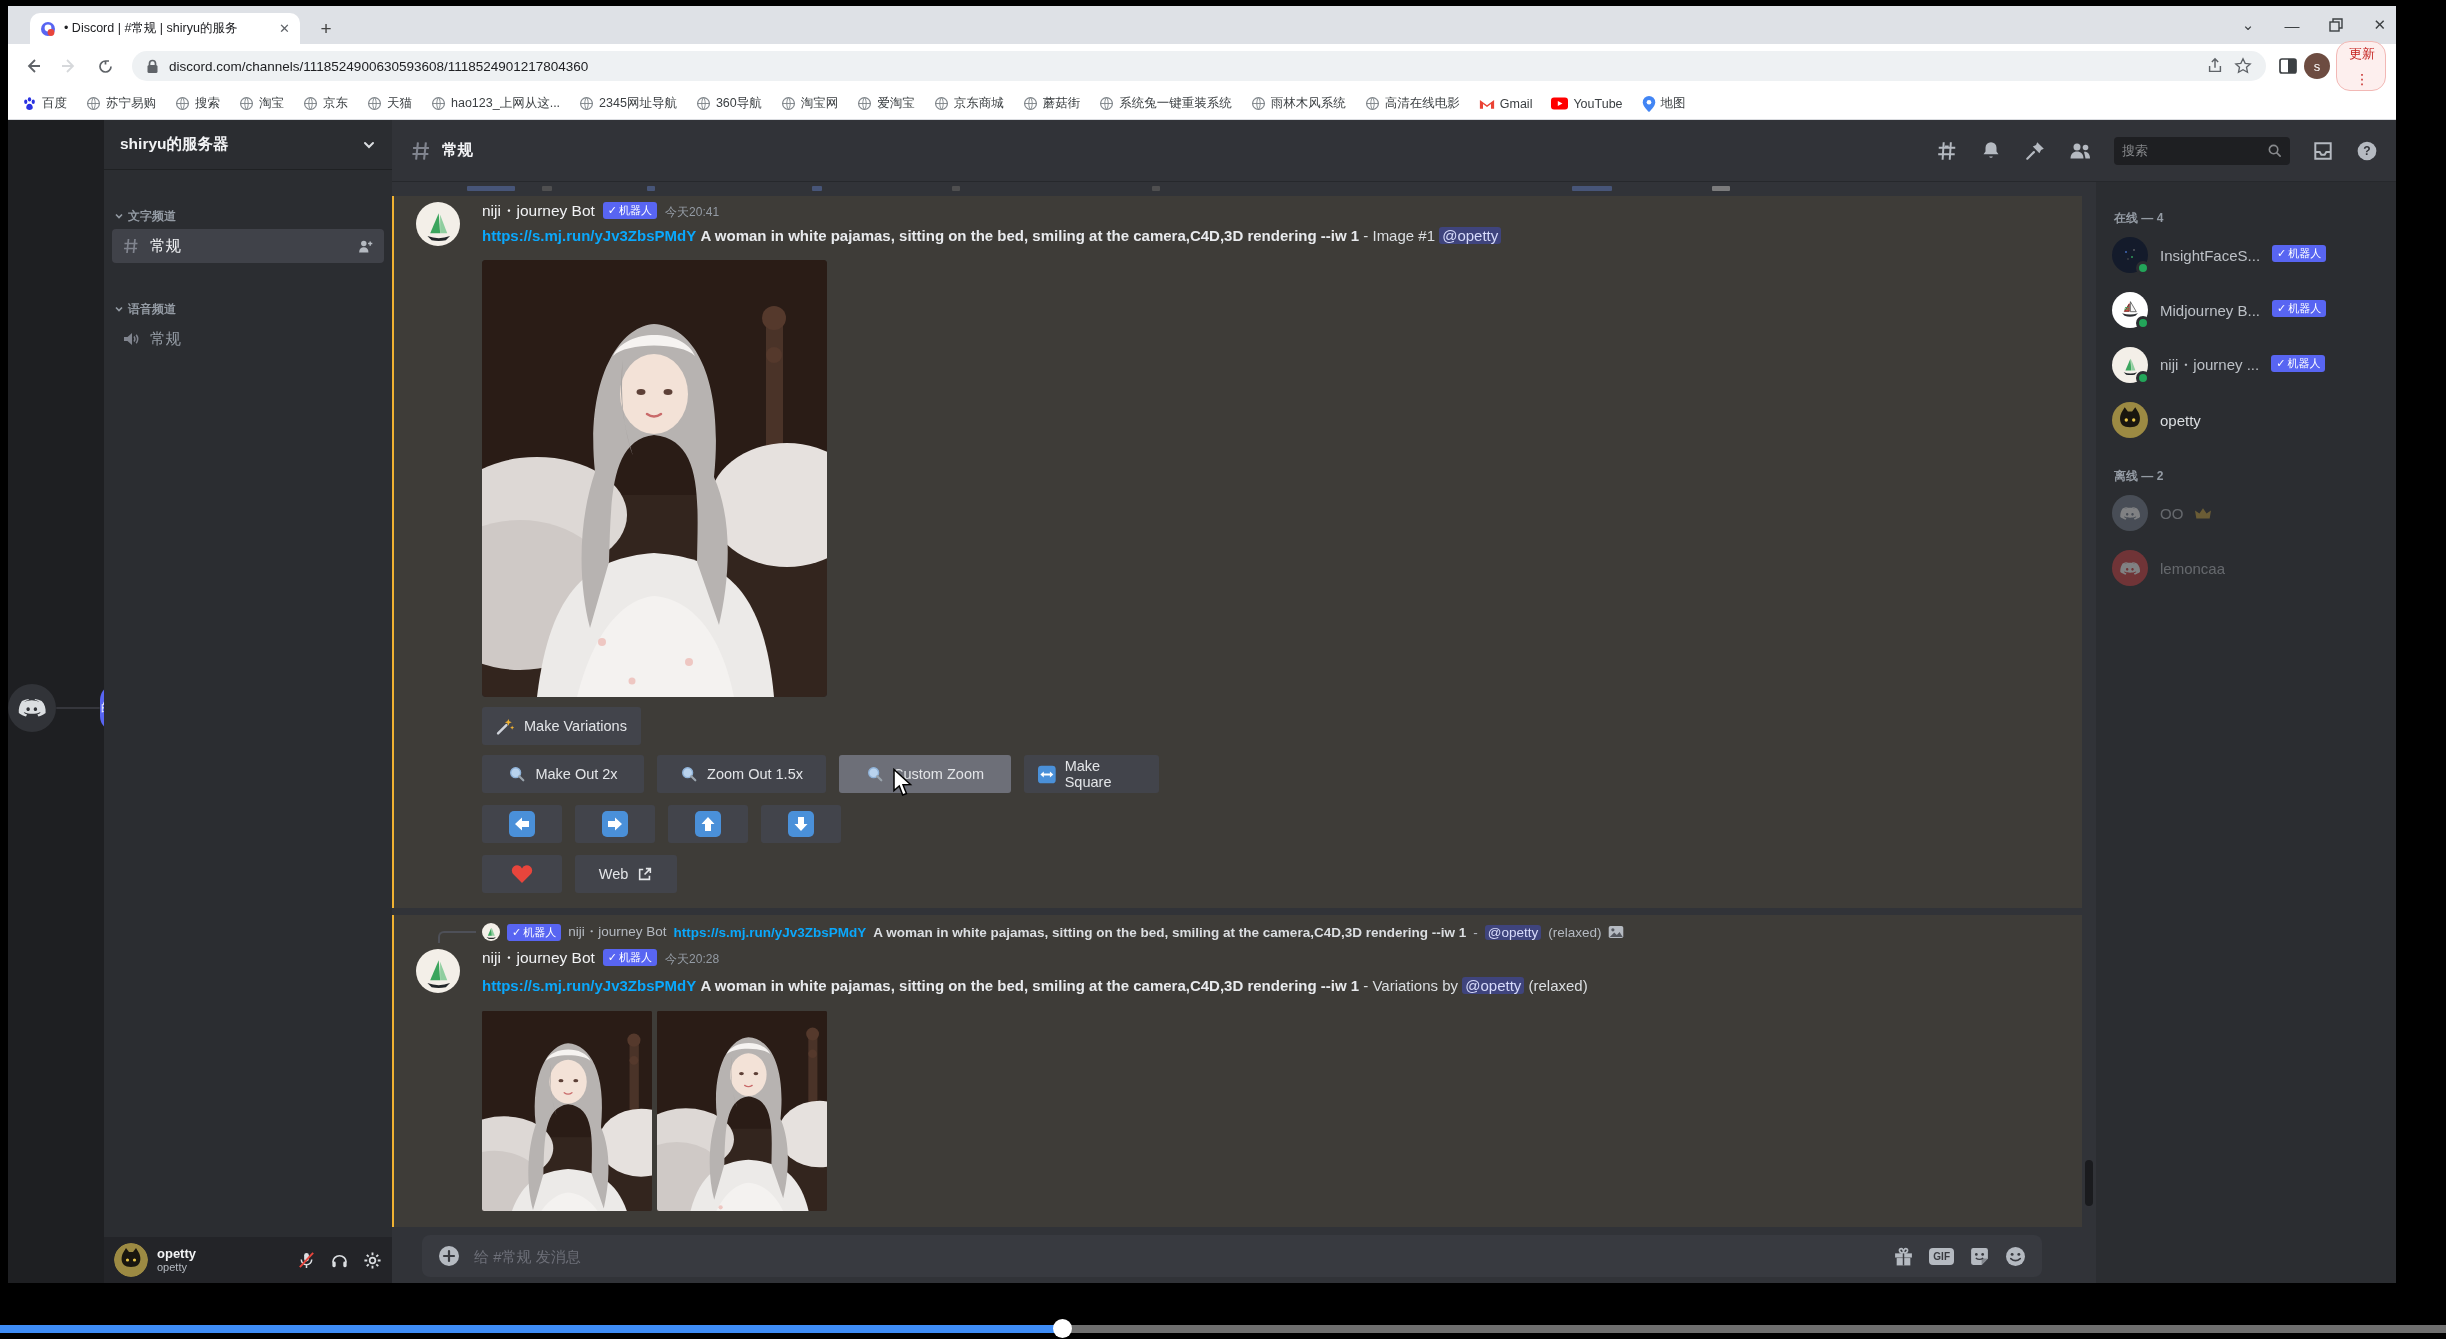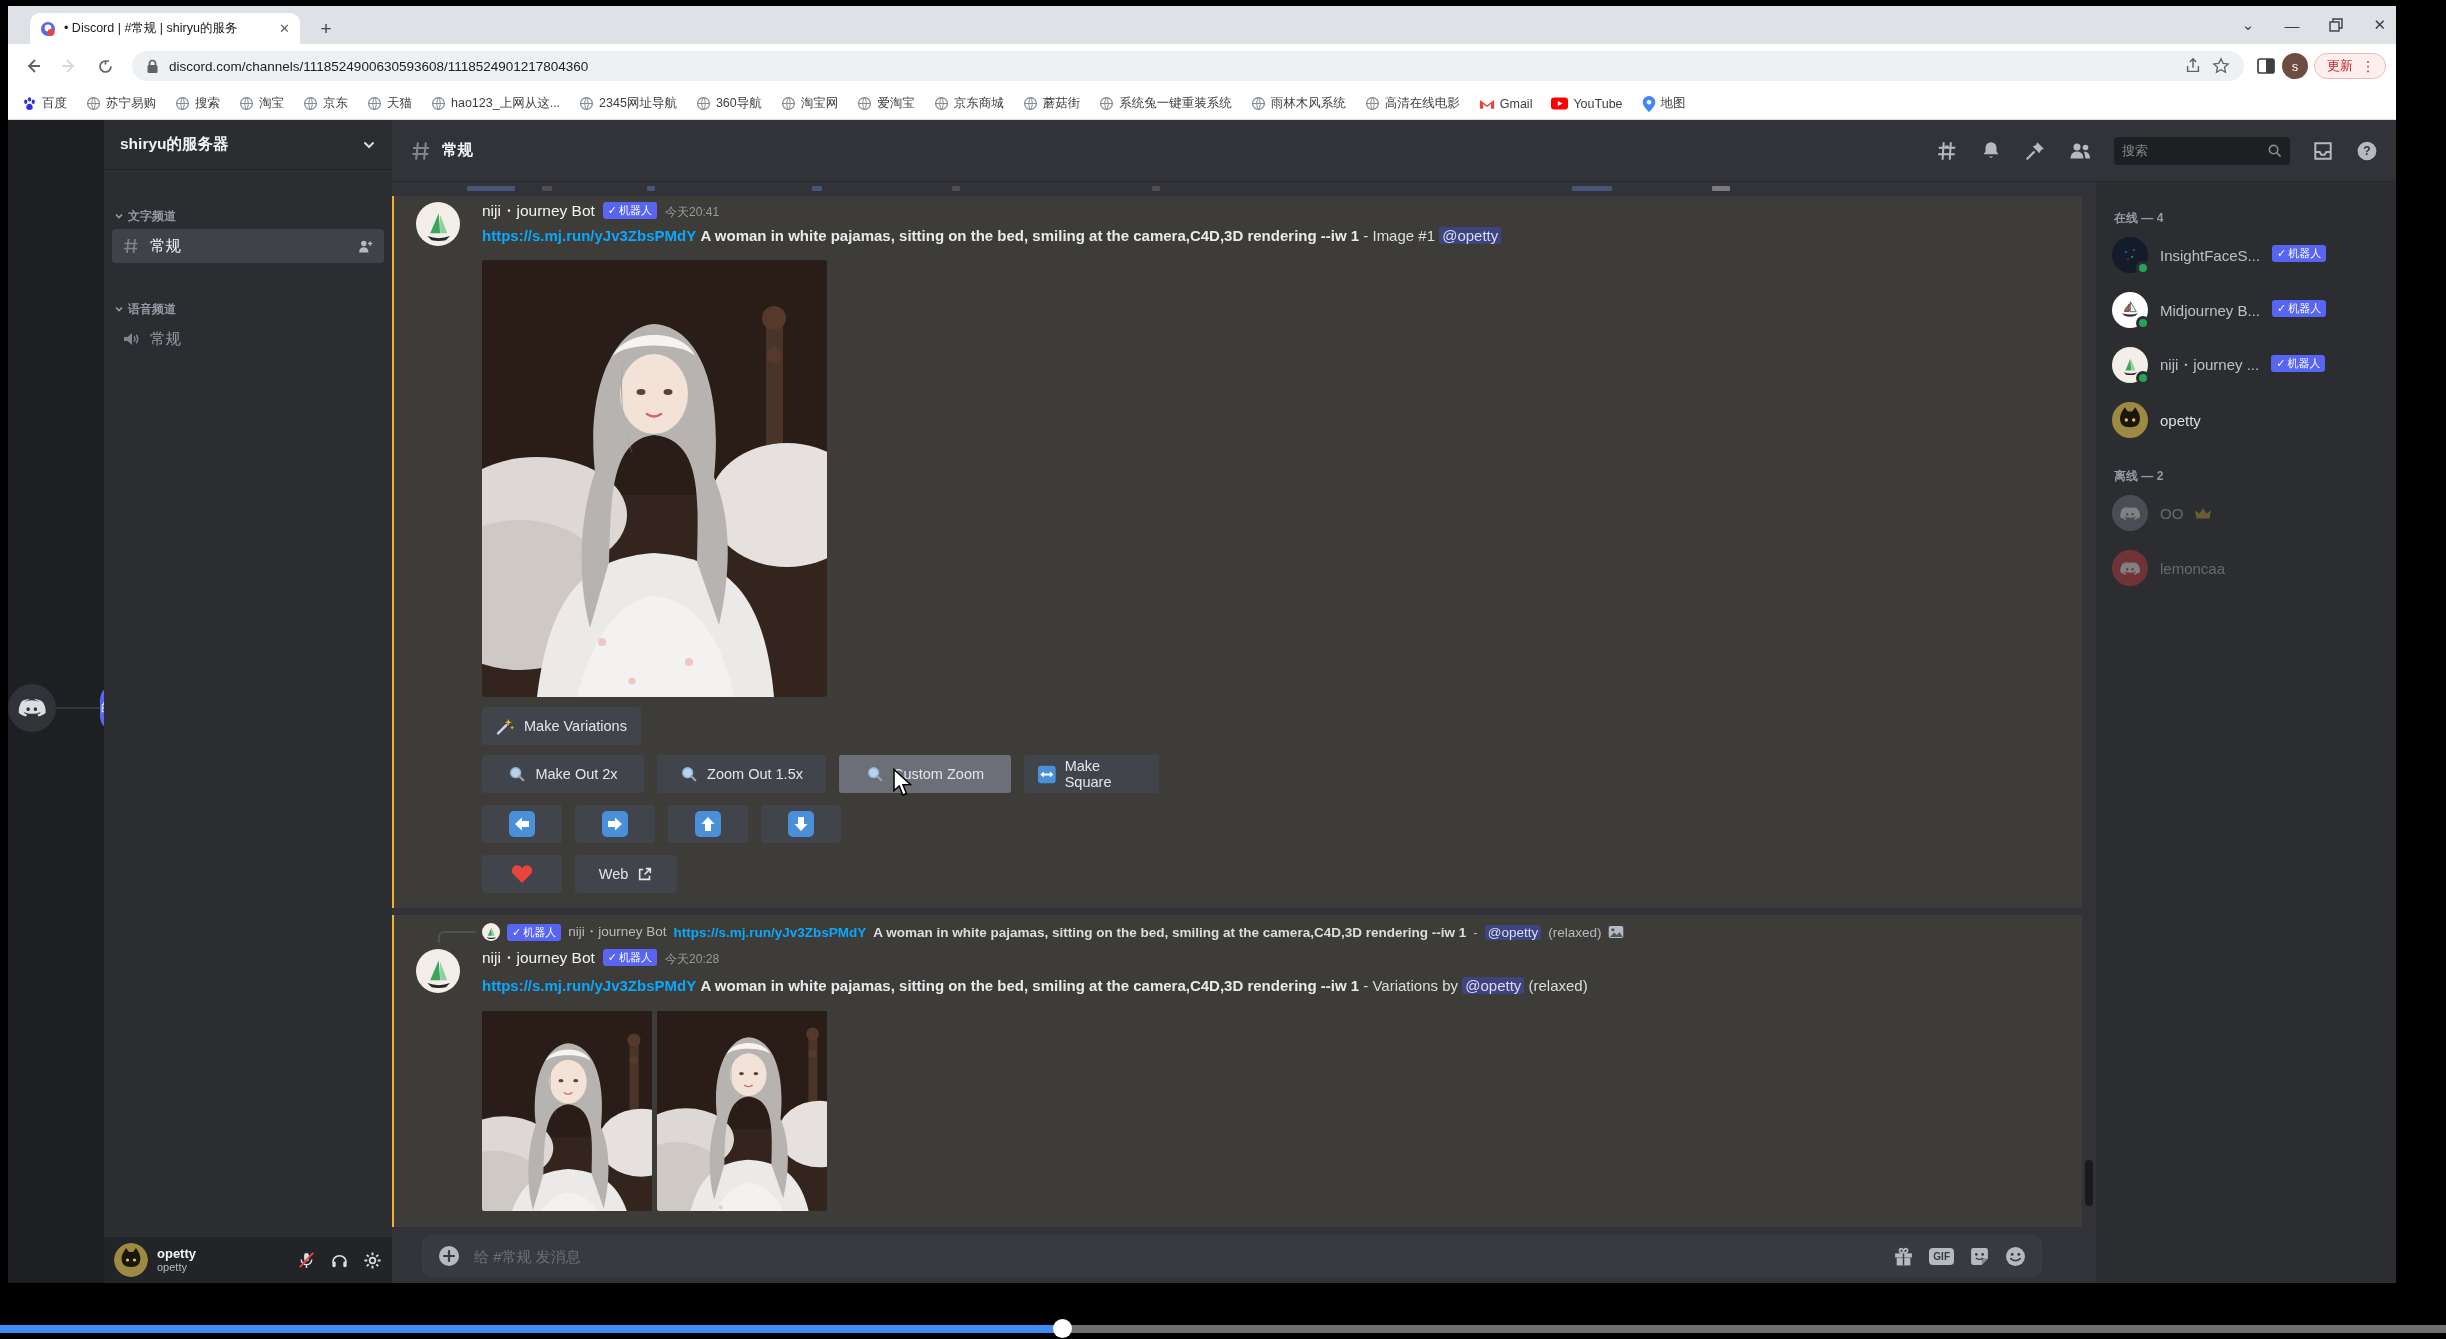--- a/index.html
+++ b/index.html
@@ -12,21 +12,21 @@
   .tab-title { font-size:12.5px; color:#202124; white-space:nowrap; overflow:hidden; flex:1; }
   .tab-close { color:#5f6368; font-size:13px; cursor:pointer; }
   .newtab { position:absolute; left:306px; top:11px; width:24px; height:24px; color:#444; font-size:19px; text-align:center; line-height:23px; border-radius:50%; }
   .win-controls { position:absolute; right:10px; top:0; height:38px; display:flex; align-items:center; gap:30px; color:#3c4043; }
   .win-controls span { font-size:15px; }
   .navbar { position:relative; height:44px; background:#fff; display:flex; align-items:center; padding:0 10px; gap:6px; }
   .navbtn { width:30px; height:30px; display:flex; align-items:center; justify-content:center; border-radius:50%; }
   .omnibox { flex:1; height:30px; background:#eef1f3; border-radius:15px; display:flex; align-items:center; padding:0 14px; gap:10px; margin:0 6px; }
   .omnibox .url { flex:1; font-size:13.5px; color:#202124; white-space:nowrap; overflow:hidden; }
   .profile-avatar { width:26px; height:26px; border-radius:50%; background:#6d4c41; color:#fff; font-size:13px; display:flex; align-items:center; justify-content:center; }
-  .update-pill { display:flex; align-items:center; gap:8px; border:1.5px solid #f2b8b5; background:#fdefee; color:#c5221f; border-radius:14px; padding:3px 10px 3px 12px; font-size:13px; }
+  .update-pill { display:flex; align-items:center; gap:8px; border:1.5px solid #f2b8b5; background:#fdefee; color:#c5221f; border-radius:14px; padding:3px 10px 3px 12px; font-size:13px;flex-direction:column; }
   .update-pill .kebab { font-size:14px; color:#c5221f; }
   .bookmarks { height:32px; background:#fff; border-bottom:1px solid #dadce0; display:flex; align-items:center; padding:0 14px; gap:19px; }
   .bm { display:flex; align-items:center; gap:5px; font-size:12.5px; color:#3c4043; white-space:nowrap; }
   .bm svg { flex:0 0 auto; }
 
   
   .discord { position:absolute; left:0; top:114px; width:2388px; height:1163px; display:flex; background:#313338; }
   .rail { width:96px; background:#1e1f22; display:flex; flex-direction:row; align-items:center; padding-top:12px; overflow:hidden; flex:0 0 auto; }
   .rail-item { position:relative; width:48px; height:48px; border-radius:50%; background:#313338; color:#dbdee1; display:flex; align-items:center; justify-content:center; font-size:11px; overflow:hidden; cursor:pointer; flex:0 0 auto; }
   .rail-item.sel { border-radius:16px; background:#5865f2; color:#fff; }

